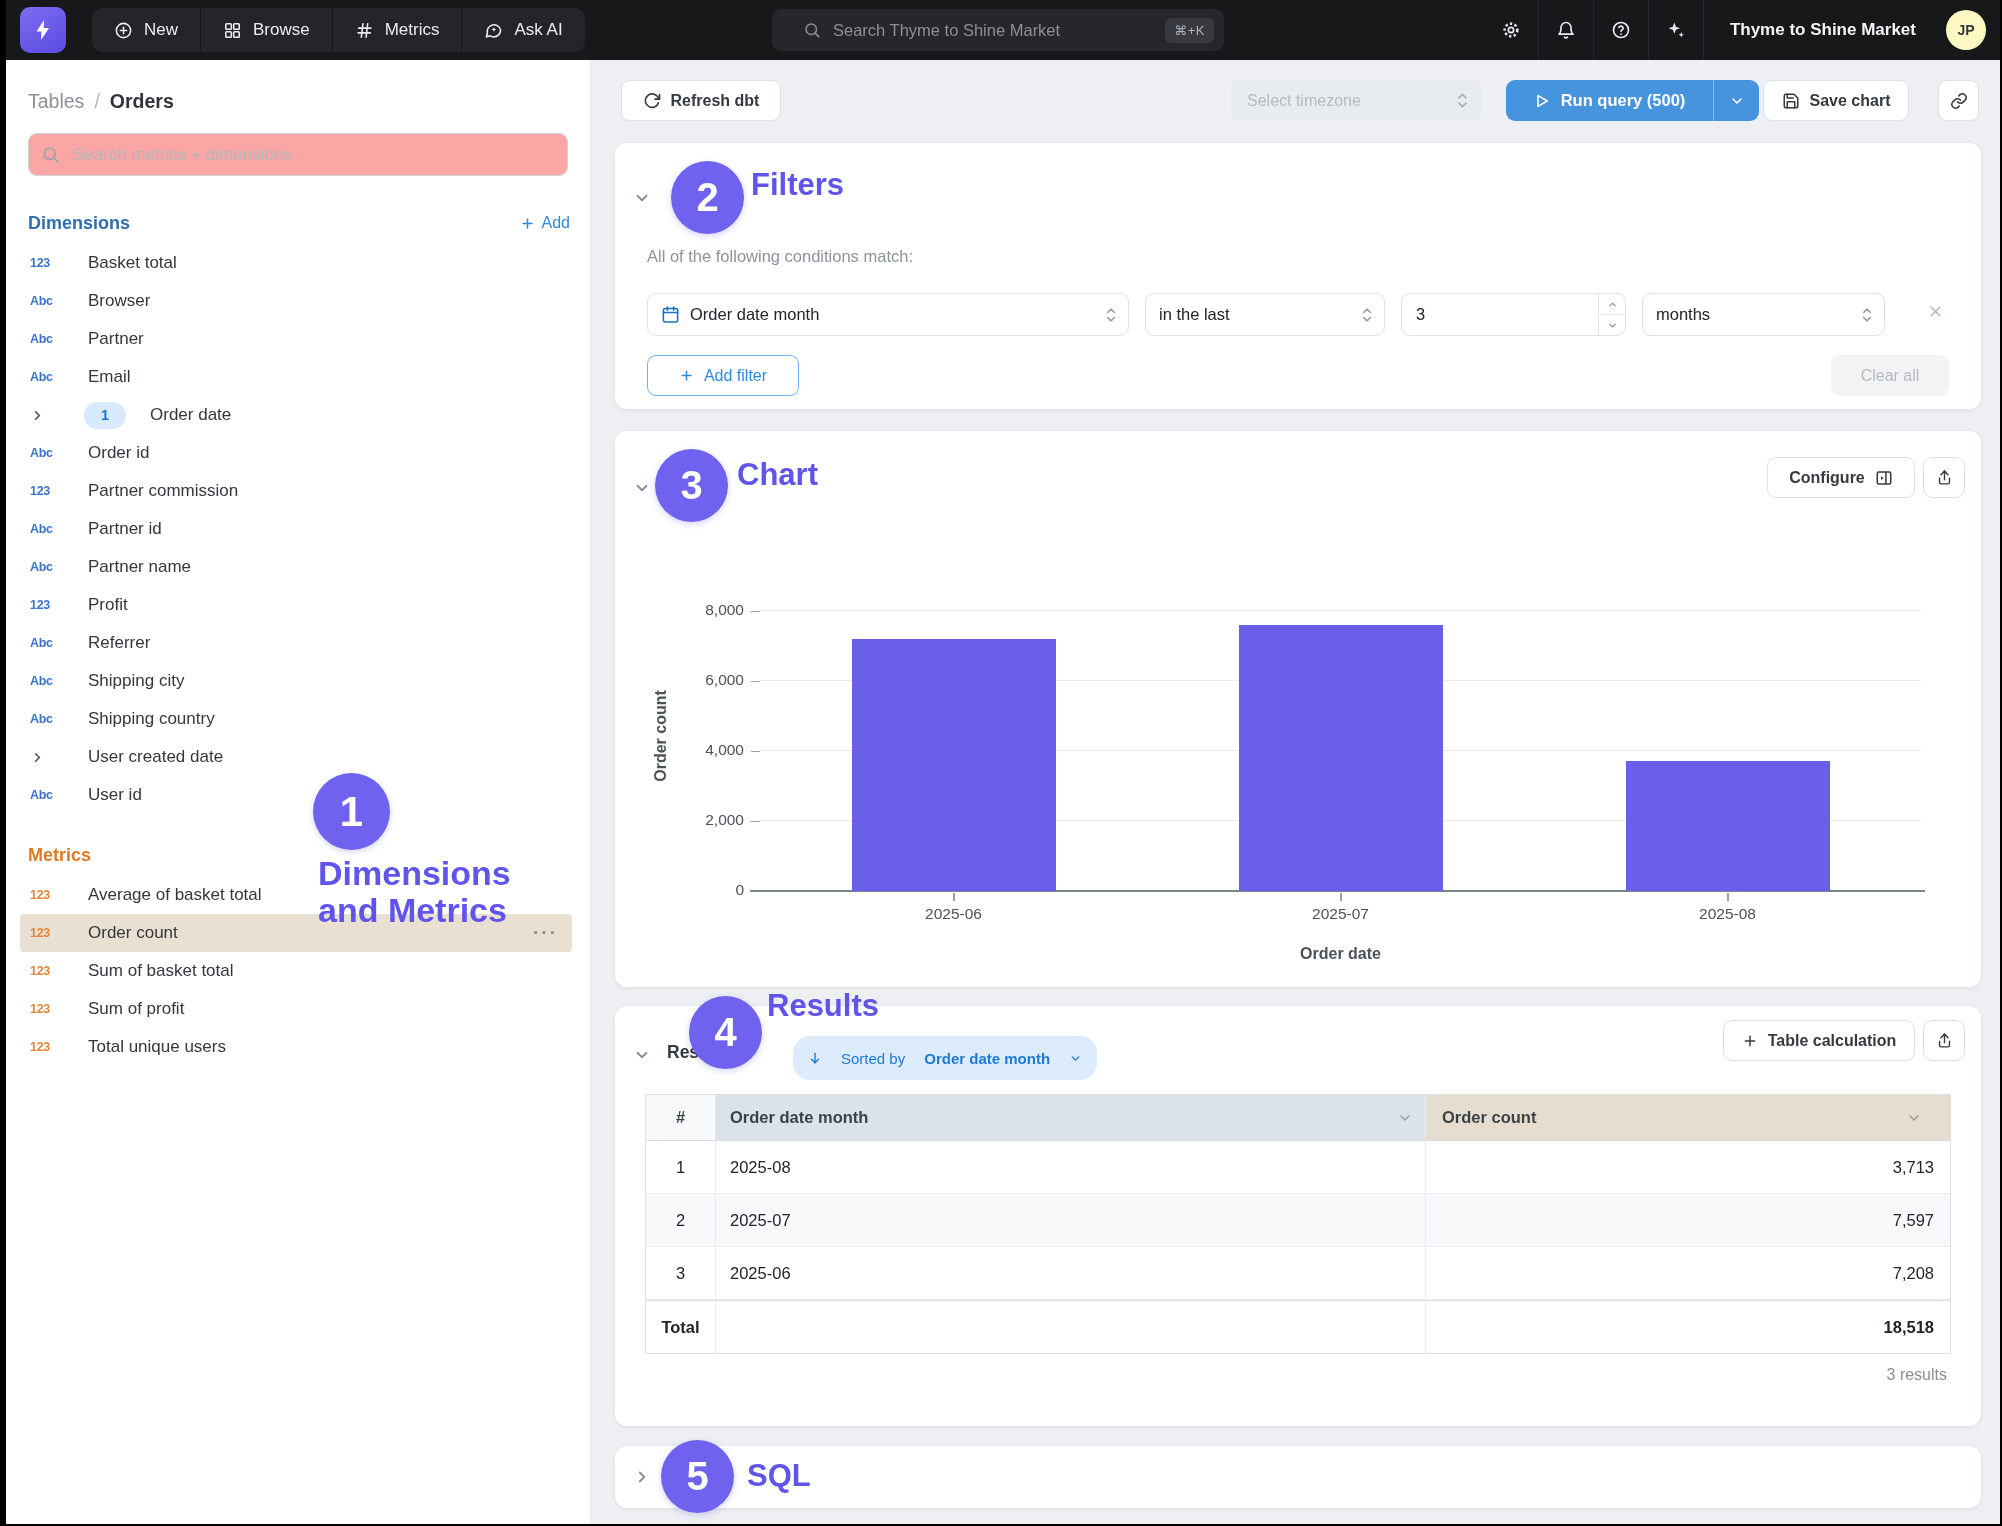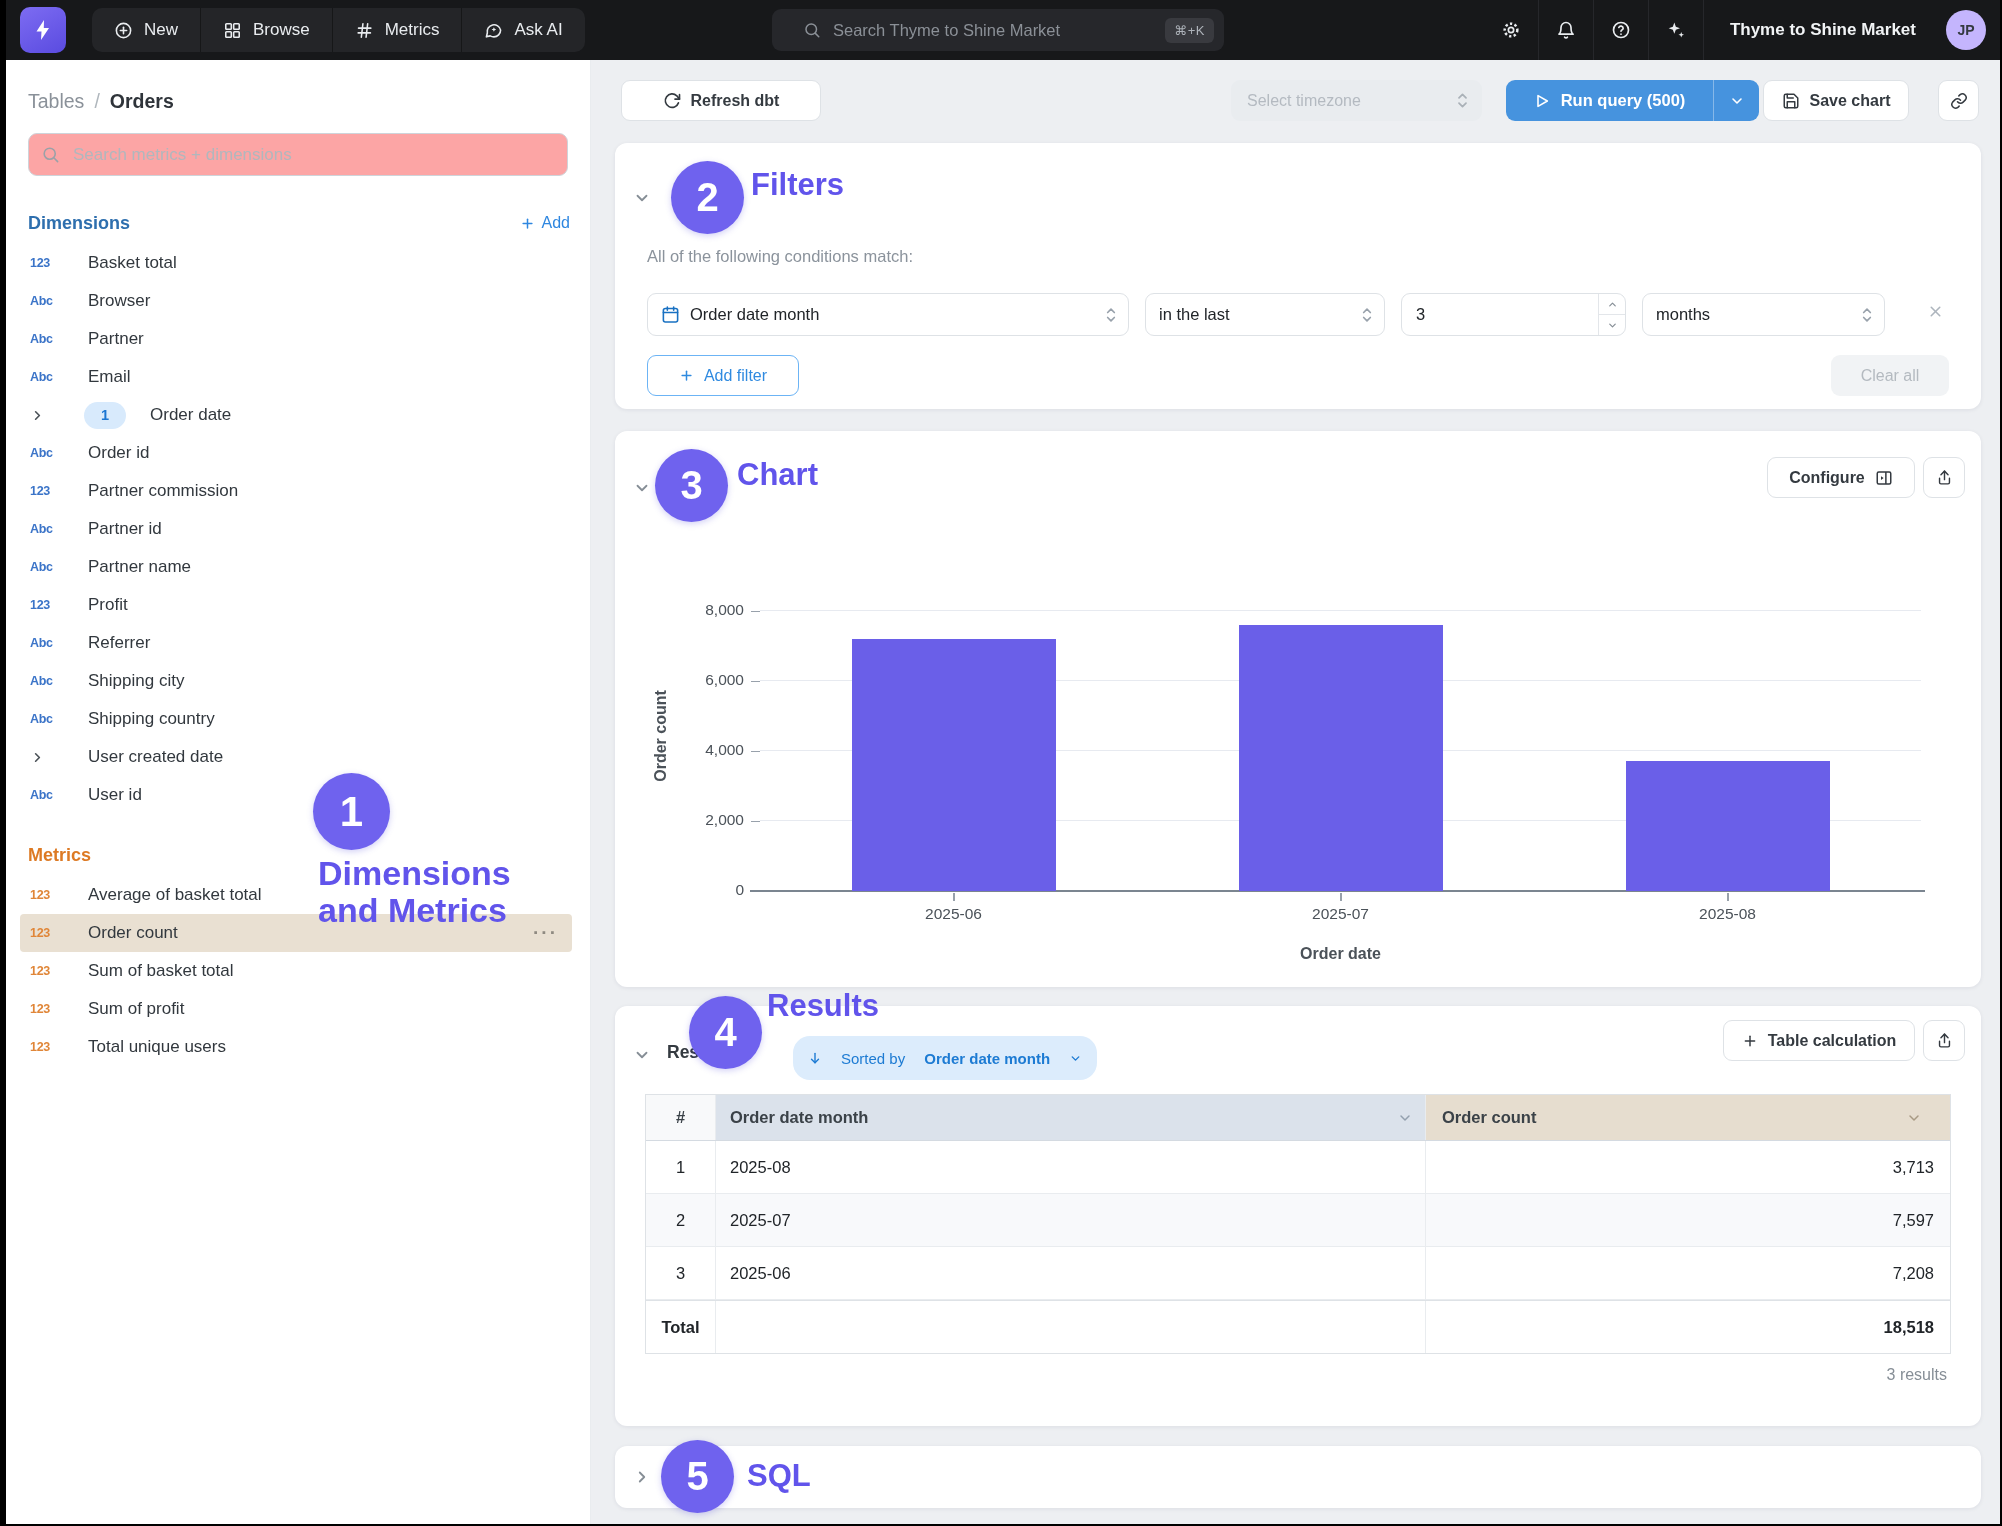--- a/index.html
+++ b/index.html
@@ -13,21 +13,21 @@
   .nav-group{display:flex;margin-left:26px;border-radius:10px;overflow:hidden;}
   .nav-btn{display:flex;align-items:center;gap:11px;background:#242528;color:#e9ecef;font-size:17px;font-weight:500;padding:0 22px;height:44px;cursor:pointer;}
   .nav-btn + .nav-btn{border-left:1px solid #161718;}
   .nav-search{position:absolute;left:766px;top:9px;width:452px;height:42px;background:#26272b;border-radius:9px;display:flex;align-items:center;padding:0 10px 0 31px;gap:12px;}
   .nav-search .ph{color:#8b9097;font-size:16.5px;flex:1;white-space:nowrap;}
   .kbd{background:#393a3f;color:#aeb3ba;font-size:13px;border-radius:6px;padding:5px 9px;letter-spacing:.5px;}
   .nav-right{position:absolute;right:14px;top:0;height:60px;display:flex;align-items:center;}
   .nav-ico{width:54px;height:60px;display:flex;align-items:center;justify-content:center;cursor:pointer;}
   .vdiv{width:1px;height:60px;background:#26272b;}
   .org{color:#f1f3f5;font-size:17px;font-weight:600;padding:0 26px;white-space:nowrap;}
-  .avatar{width:40px;height:40px;border-radius:50%;background:#c4b5fd;color:#343a40;font-size:14px;font-weight:700;display:flex;align-items:center;justify-content:center;margin-left:4px;}
+  .avatar{width:40px;height:40px;border-radius:50%;background:#fef9c3;color:#343a40;font-size:14px;font-weight:700;display:flex;align-items:center;justify-content:center;margin-left:4px;}
 
   
   .sidebar{position:absolute;left:0;top:60px;bottom:0;width:585px;background:#fff;border-right:1px solid #e9ecef;overflow:visible;}
   .crumbs{padding:30px 0 0 22px;font-size:19.5px;color:#8a9199;}
   .crumbs .sep{margin:0 10px;color:#b0b7bd;}
   .crumbs .cur{color:#2f343a;font-weight:700;}
   .side-search{margin:20px 22px 0 22px;height:43px;border:1px solid #ced4da;border-radius:9px;display:flex;align-items:center;padding:0 12px;gap:11px;background:#fca5a5;}
   .side-search input{border:0;outline:0;flex:1;font-size:17px;font-family:inherit;color:#343a40;background:transparent;}
   .side-search input::placeholder{color:#b0b7bd;}
   .sect-head{display:flex;align-items:center;justify-content:space-between;padding:0 20px 0 22px;margin-top:34px;height:26px;}
@@ -50,21 +50,21 @@
   
   .anno-circle{position:absolute;background:#6f62ee;border-radius:50%;color:#fff;font-weight:700;display:flex;align-items:center;justify-content:center;box-shadow:0 2px 6px rgba(80,70,220,.25);z-index:5;}
   .anno1-c{left:307px;top:713px;width:77px;height:77px;font-size:42px;}
   .anno1-t{position:absolute;left:312px;top:795px;width:192px;font-size:34px;line-height:1.08;font-weight:700;color:#6154eb;z-index:5;}
   .purple-h{font-size:31px;font-weight:700;color:#6154eb;white-space:nowrap;}
 
   
   .main{position:absolute;left:585px;top:60px;right:0;bottom:0;background:#edeff2;}
   .btn{display:flex;align-items:center;justify-content:center;gap:10px;background:#fff;border:1px solid #dee2e6;border-radius:9px;font-size:16px;font-weight:600;color:#343a40;cursor:pointer;}
   .tb{position:absolute;top:20px;height:41px;}
-  #btn-refresh{left:30px;width:200px;}
+  #btn-refresh{left:30px;width:160px;}
   .tz{left:640px;width:251px;background:#e9ecef;border:0;color:#b4bac1;font-weight:400;justify-content:space-between;padding:0 12px 0 16px;}
   .runq{left:915px;width:253px;background:#4693de;border:0;color:#fff;display:flex;border-radius:9px;overflow:hidden;cursor:pointer;}
   .runq .rmain{flex:1;display:flex;align-items:center;justify-content:center;gap:11px;font-size:16.5px;font-weight:600;}
   .runq .rchev{width:46px;border-left:1px solid rgba(255,255,255,.35);display:flex;align-items:center;justify-content:center;}
   #btn-save{left:1172px;width:146px;}
   #btn-link{left:1347px;width:41px;}
 
   .card{position:absolute;left:24px;width:1366px;background:#fff;border-radius:12px;box-shadow:0 1px 4px rgba(25,30,60,.08);}
   .sec-chev{position:absolute;left:18px;color:#868e96;}
   .circ{width:73px;height:73px;font-size:40px;}

